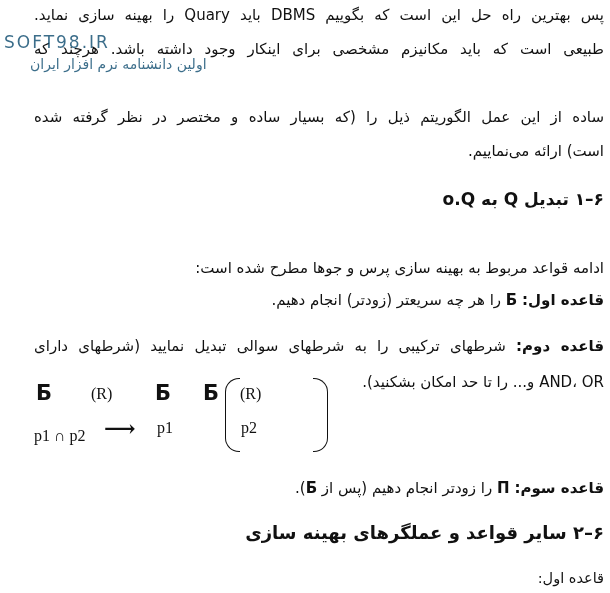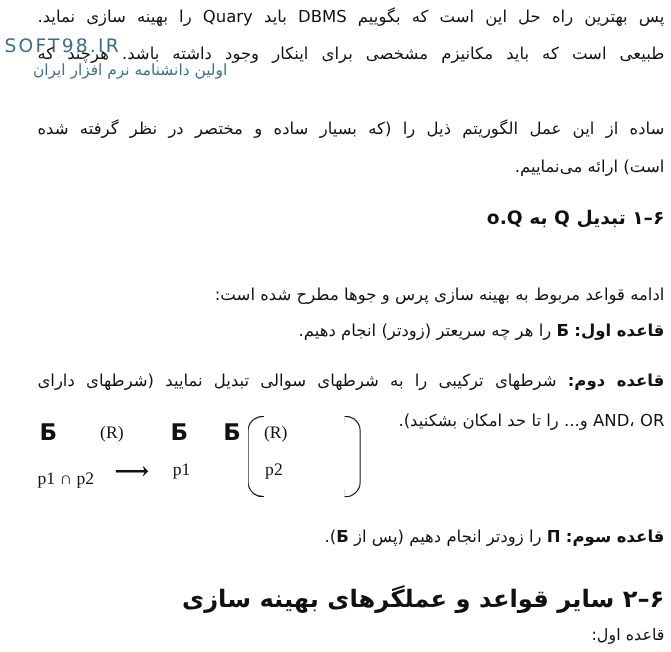--- a/index.html
+++ b/index.html
@@ -76,16 +76,16 @@
     <div class="paren" style="left:313px; top:3px; width:14px; height:72px; border-left:none; border-radius:0 14px 14px 0;"></div>
   </div>
 
   <div class="line last" style="top:478px; left:260px;">
     <span class="bold">قاعده سوم:</span>
     <span class="sym">Π</span>
     <span>را زودتر انجام دهیم (پس از</span>
     <span class="sym">Б</span><span>).</span>
   </div>
 
-  <div class="heading" style="top:533px; font-size:22px;">۶–۲ سایر قواعد و عملگرهای بهینه سازی</div>
+  <div class="heading" style="top:522px; font-size:18px;">۶–۲ سایر قواعد و عملگرهای بهینه سازی</div>
   <div class="line last" style="top:568px; font-size:14.5px;">قاعده اول:</div>
 
 </div>
 
 </body></html>

